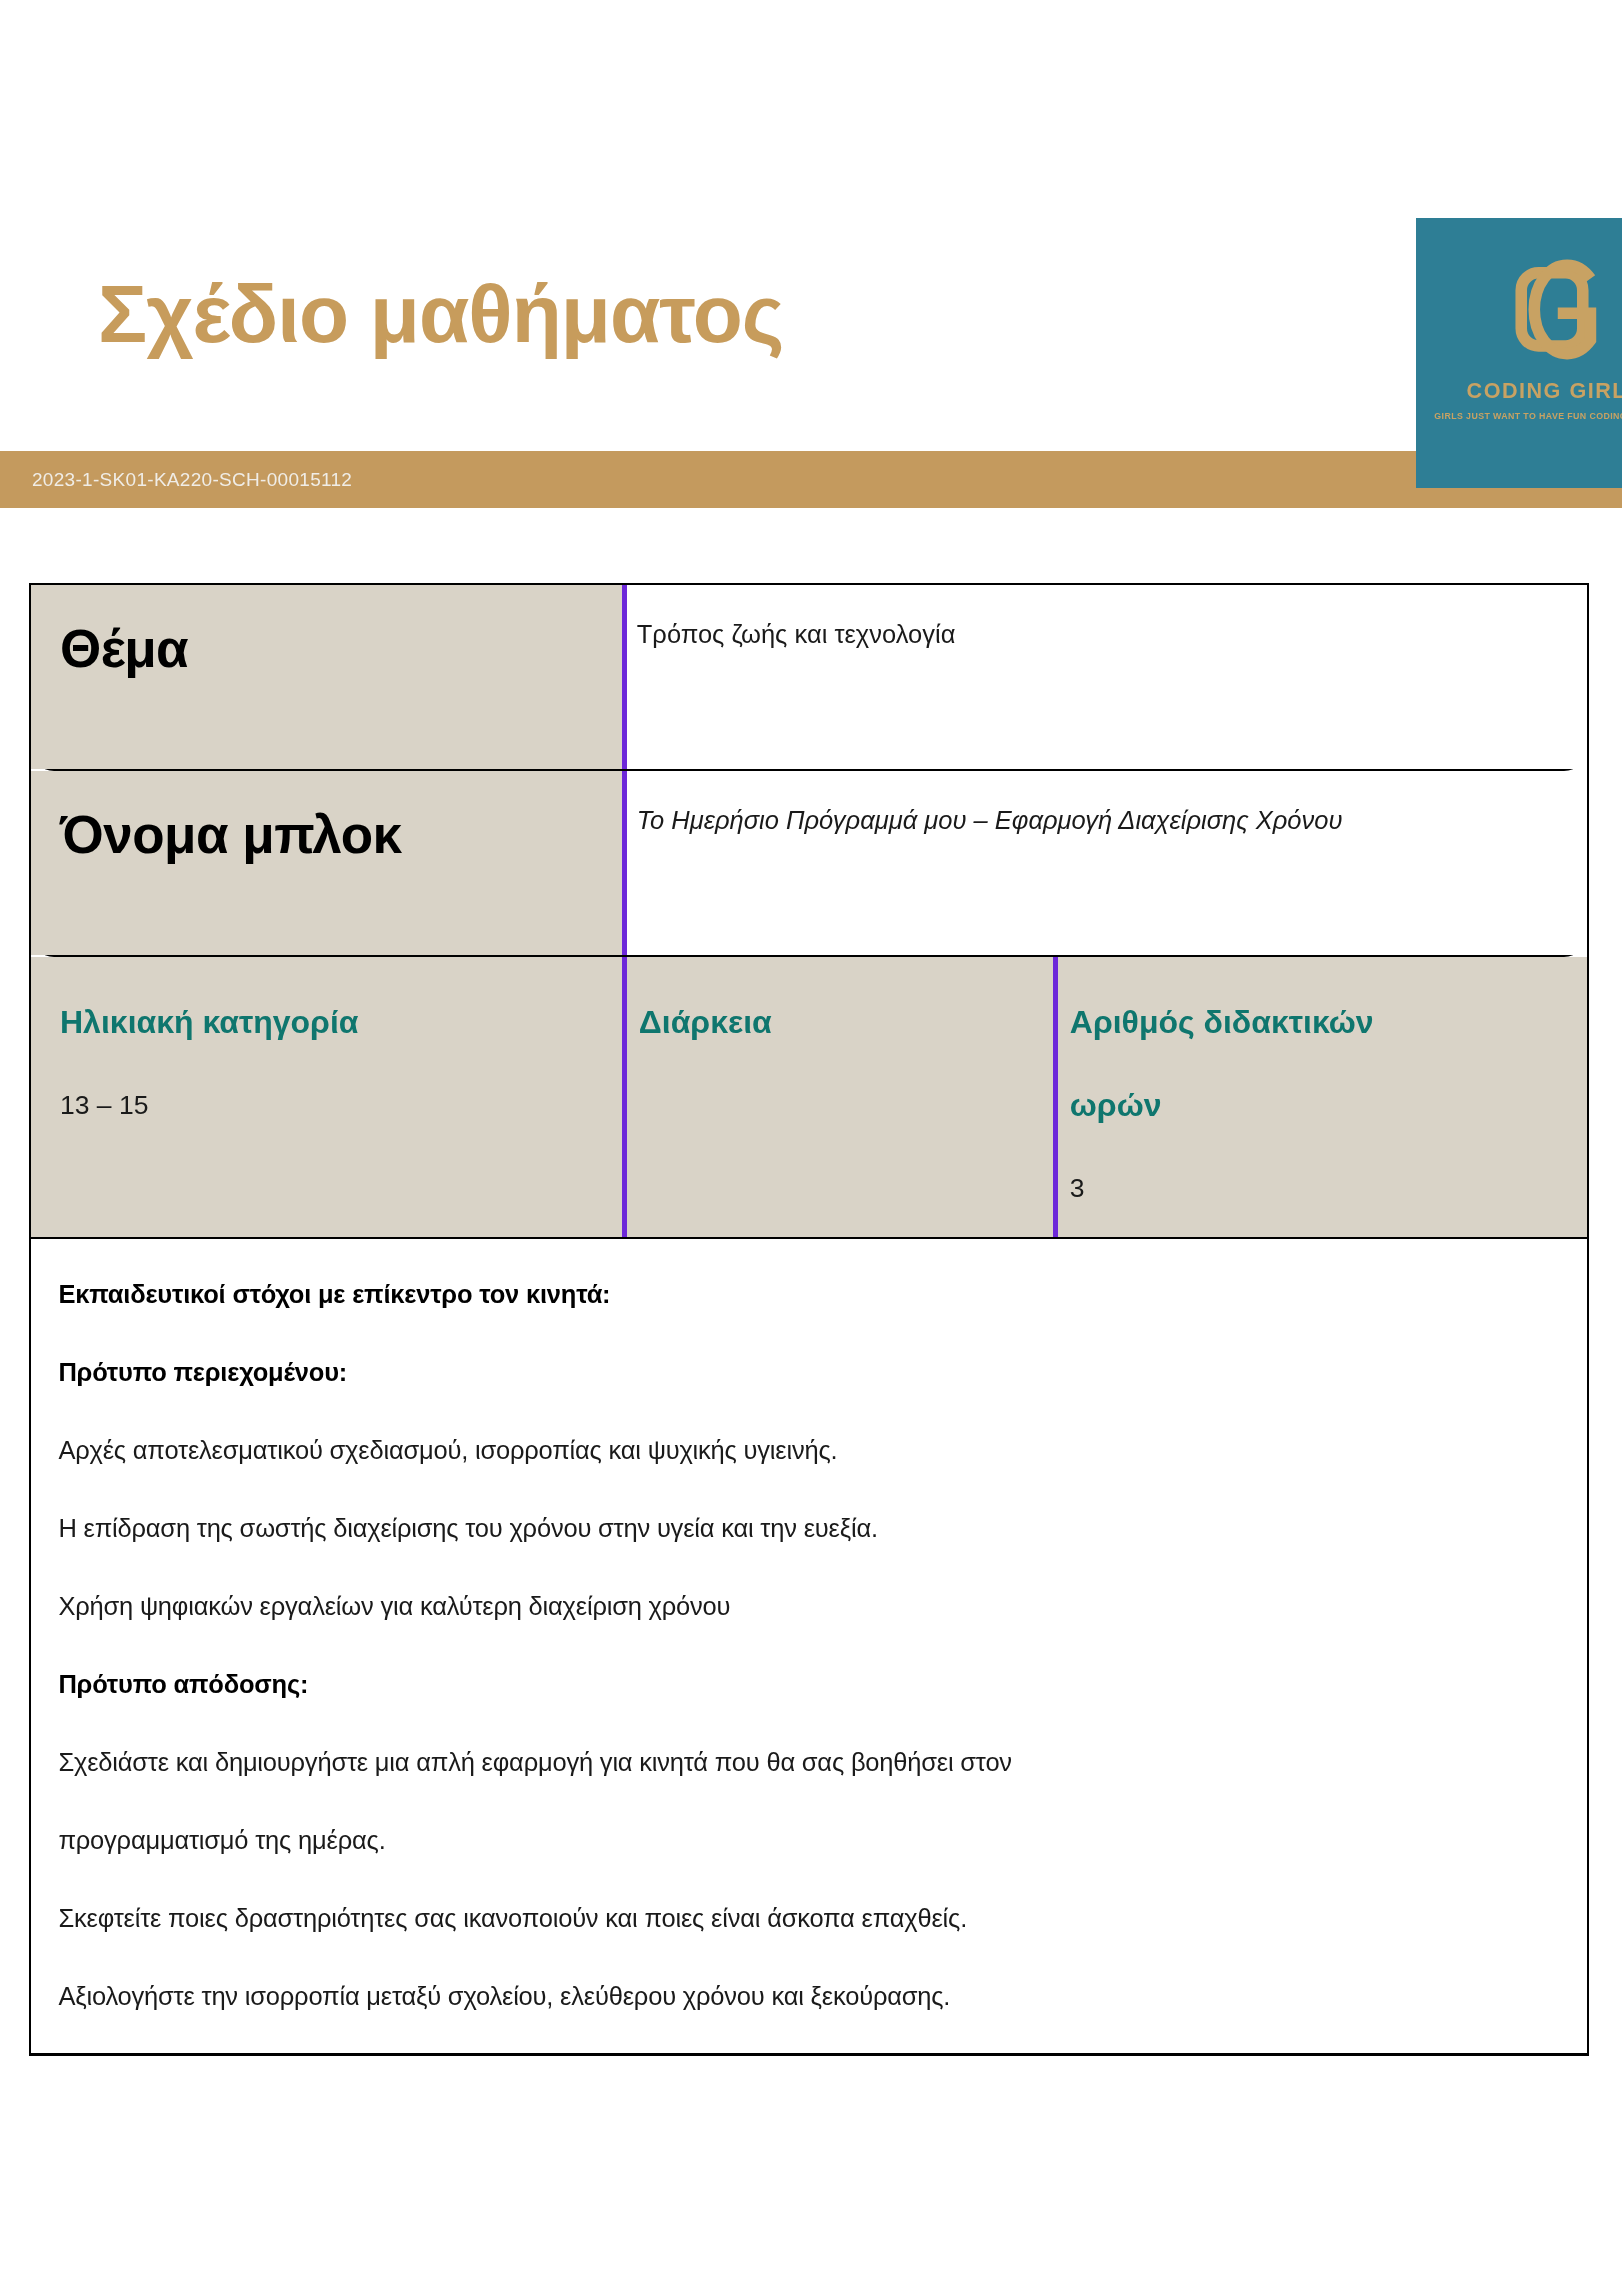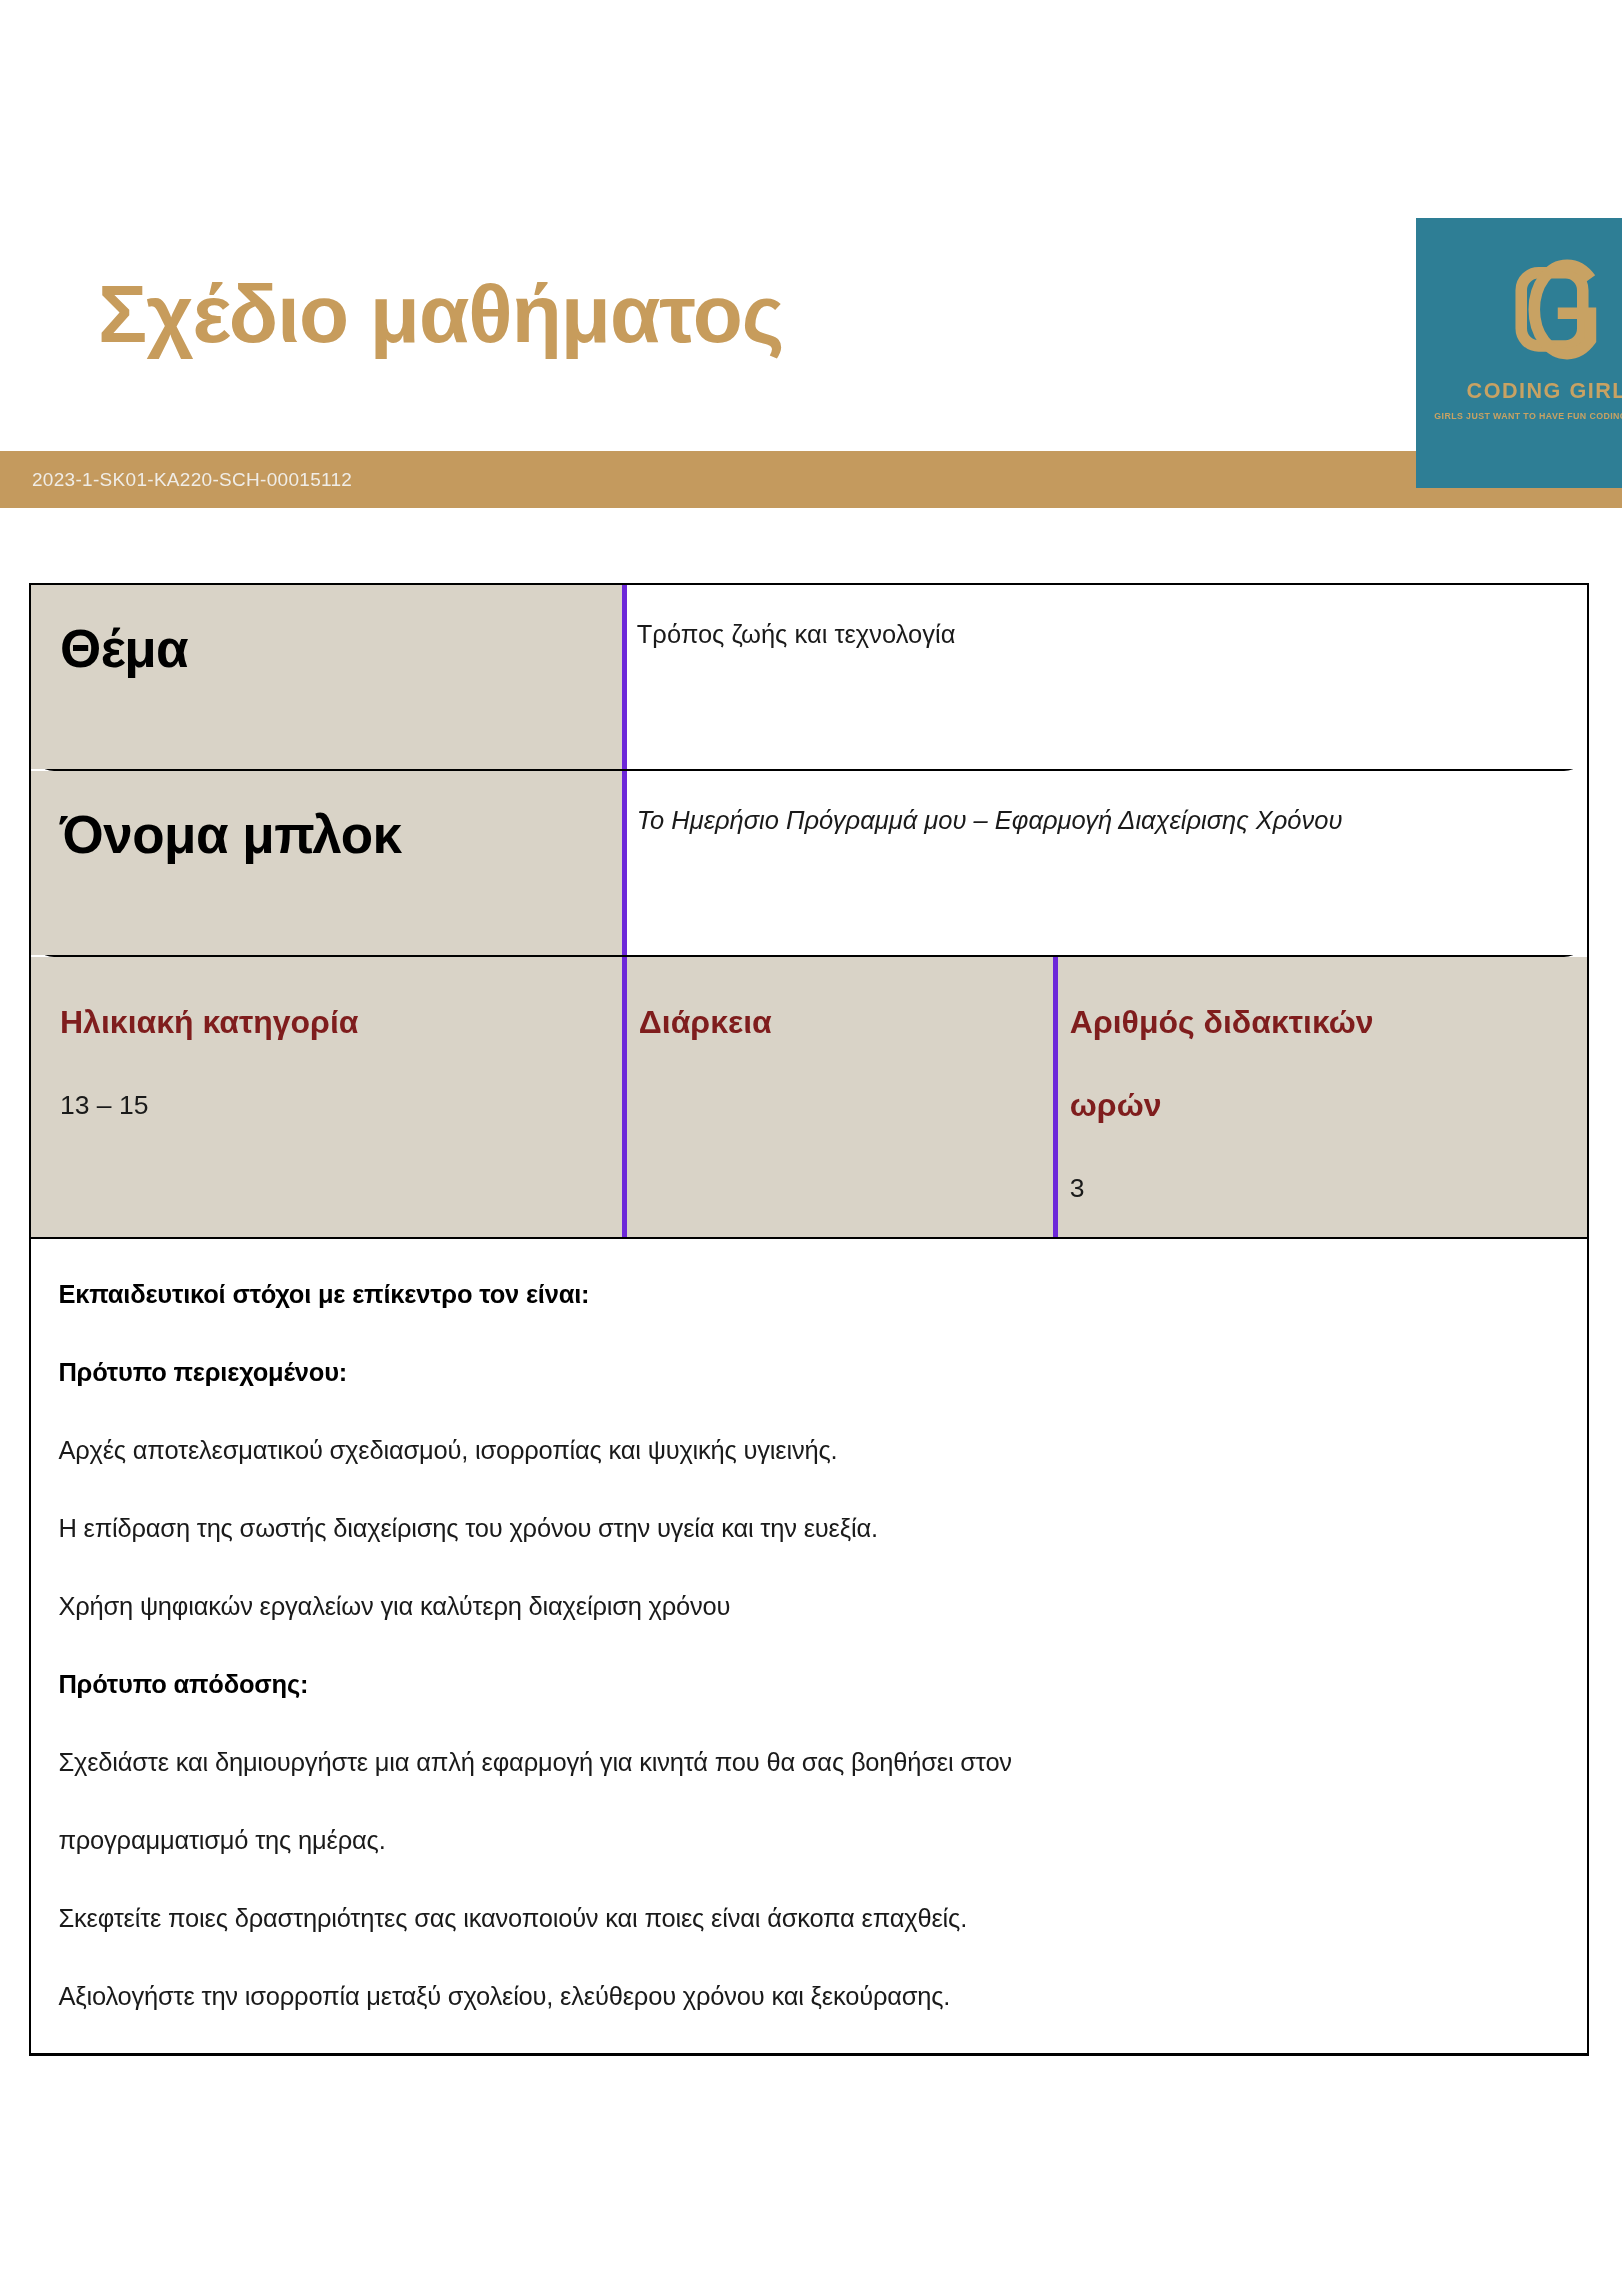--- a/index.html
+++ b/index.html
@@ -113,21 +113,21 @@
   .value-italic { font-style: italic; }
 
   .info-cell {
     background: #D9D3C7;
     padding: 23.5px 13.7px 0 29px;
   }
   .info-cell.mid, .info-cell.right { padding-left: 11.8px; }
   .info-header {
     font-size: 32px;
     font-weight: 700;
-    color: #7f1d1d;
+    color: #0f766e;
     line-height: 83px;
   }
   .info-header.wrap2 { max-width: 353px; line-height: 83px; }
   .info-value {
     font-size: 26.5px;
     color: #1a1a1a;
     line-height: 83px;
   }
 
   .body-cell {
@@ -186,21 +186,21 @@
         <div class="info-header">Διάρκεια</div>
       </div>
       <div class="cell info-cell right">
         <div class="info-header wrap2">Αριθμός διδακτικών ωρών</div>
         <div class="info-value">3</div>
       </div>
     </div>
 
     <div class="trow row-body">
       <div class="cell body-cell">
-        <p class="bold">Εκπαιδευτικοί στόχοι με επίκεντρο τον είναι:</p>
+        <p class="bold">Εκπαιδευτικοί στόχοι με επίκεντρο τον κινητά:</p>
         <p class="bold">Πρότυπο περιεχομένου:</p>
         <p>Αρχές αποτελεσματικού σχεδιασμού, ισορροπίας και ψυχικής υγιεινής.</p>
         <p>Η επίδραση της σωστής διαχείρισης του χρόνου στην υγεία και την ευεξία.</p>
         <p>Χρήση ψηφιακών εργαλείων για καλύτερη διαχείριση χρόνου</p>
         <p class="bold">Πρότυπο απόδοσης:</p>
         <p>Σχεδιάστε και δημιουργήστε μια απλή εφαρμογή για κινητά που θα σας βοηθήσει στον προγραμματισμό της ημέρας.</p>
         <p>Σκεφτείτε ποιες δραστηριότητες σας ικανοποιούν και ποιες είναι άσκοπα επαχθείς.</p>
         <p>Αξιολογήστε την ισορροπία μεταξύ σχολείου, ελεύθερου χρόνου και ξεκούρασης.</p>
       </div>
     </div>

